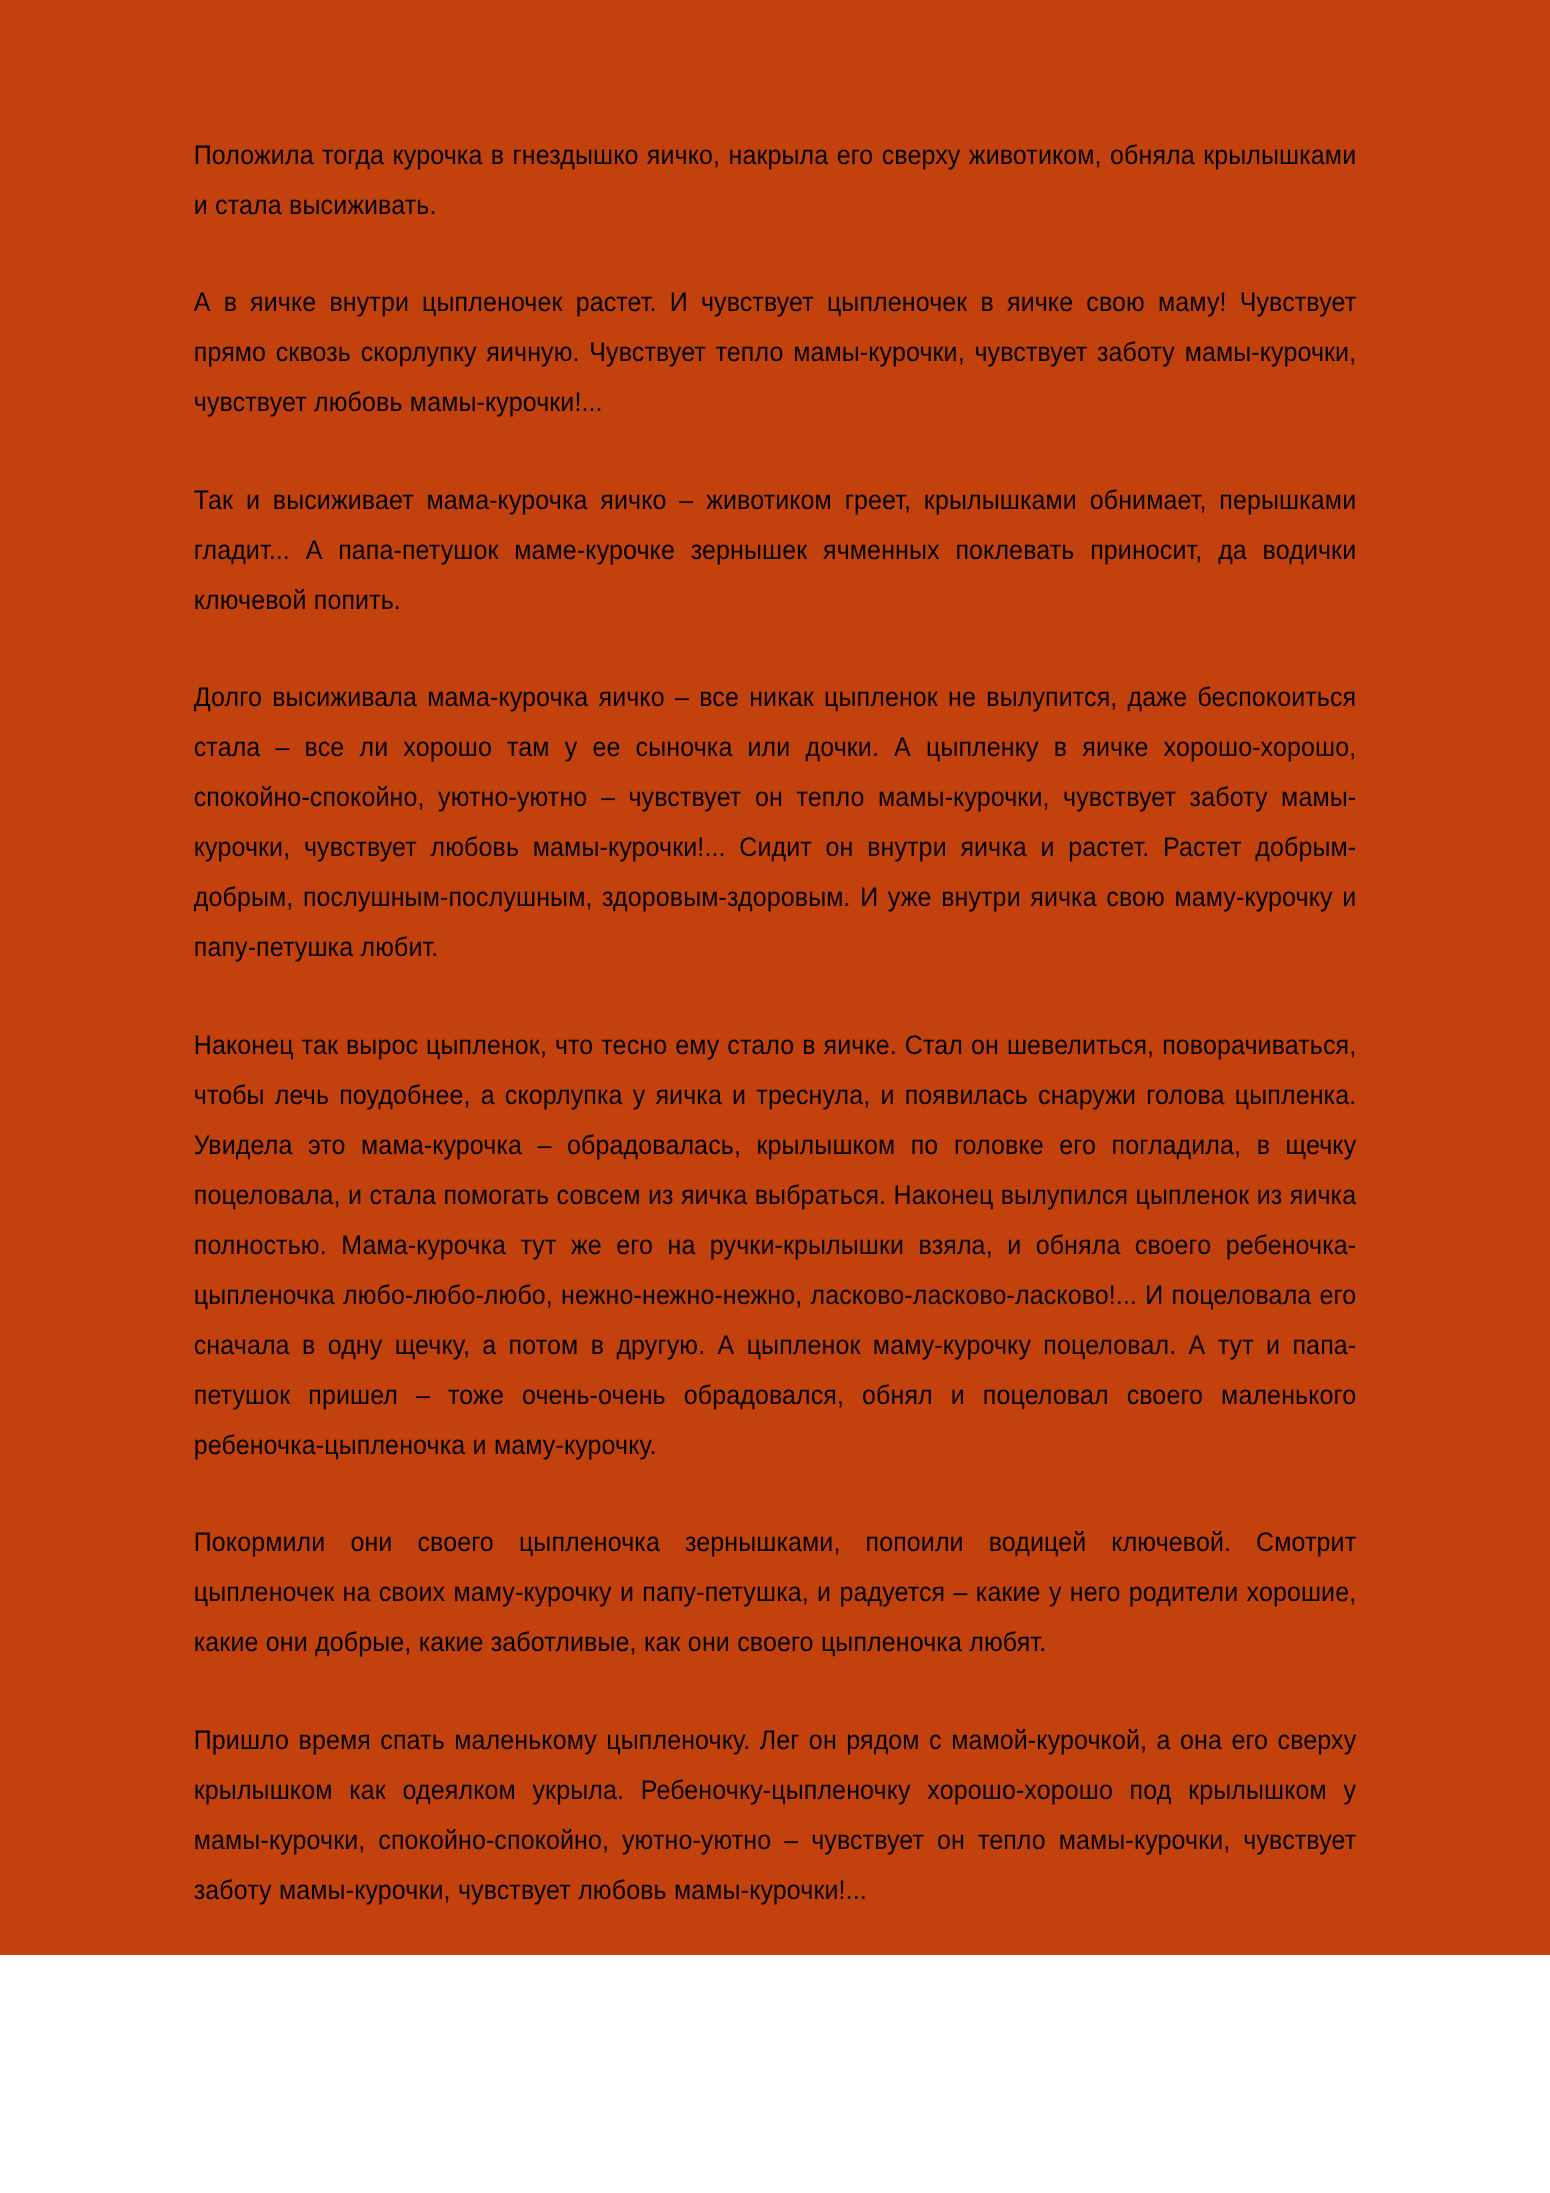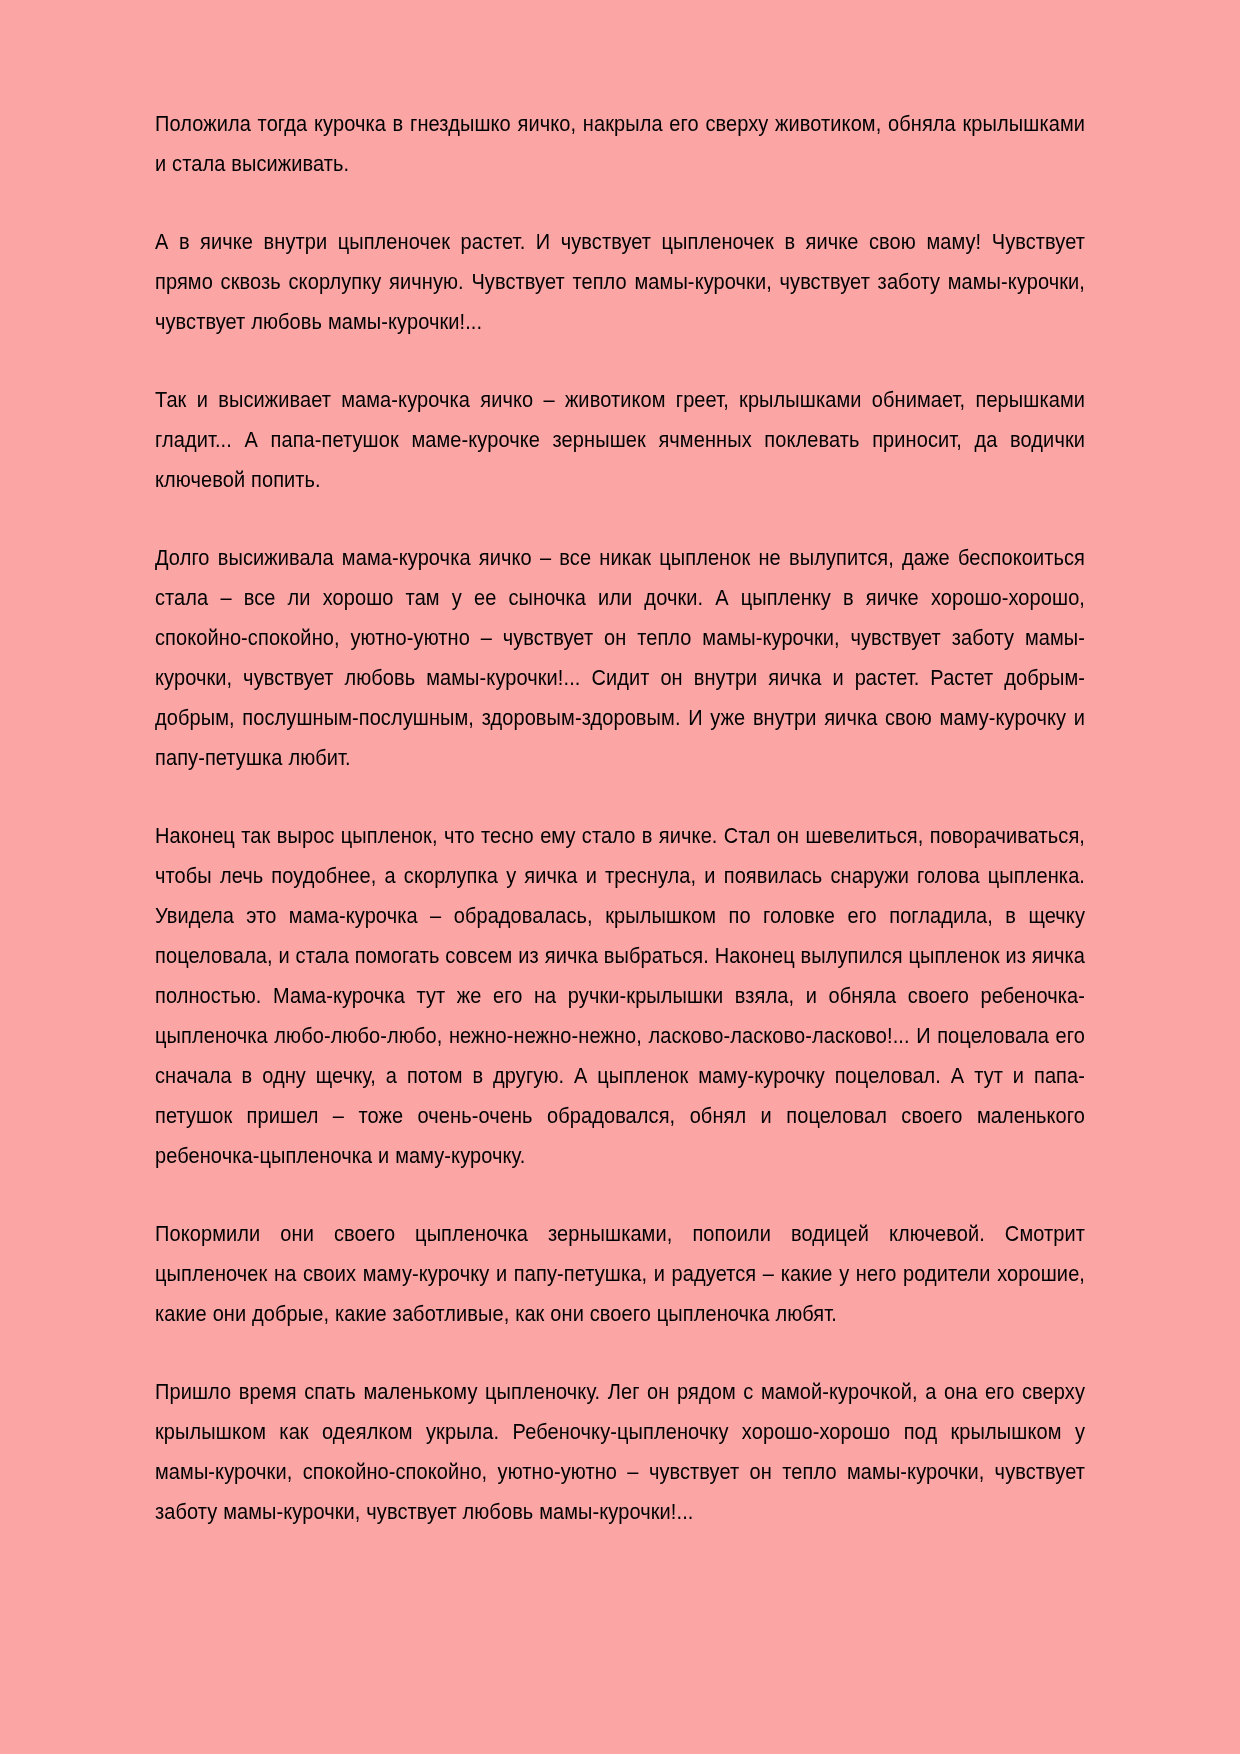--- a/index.html
+++ b/index.html
@@ -5,22 +5,22 @@
 <style>
   html, body {
     margin: 0;
     padding: 0;
     background: #ffffff;
   }
 
   .page {
     position: relative;
     width: 1240px;
-    height: 1754px;
-    background: #fca5a5;
+    height: 1564px;
+    background: #c2410c;
     margin: 0 auto;
     overflow: hidden;
     box-sizing: border-box;
   }
 
   .text-column {
     position: absolute;
     left: 155px;
     top: 104px;
     width: 930px;

